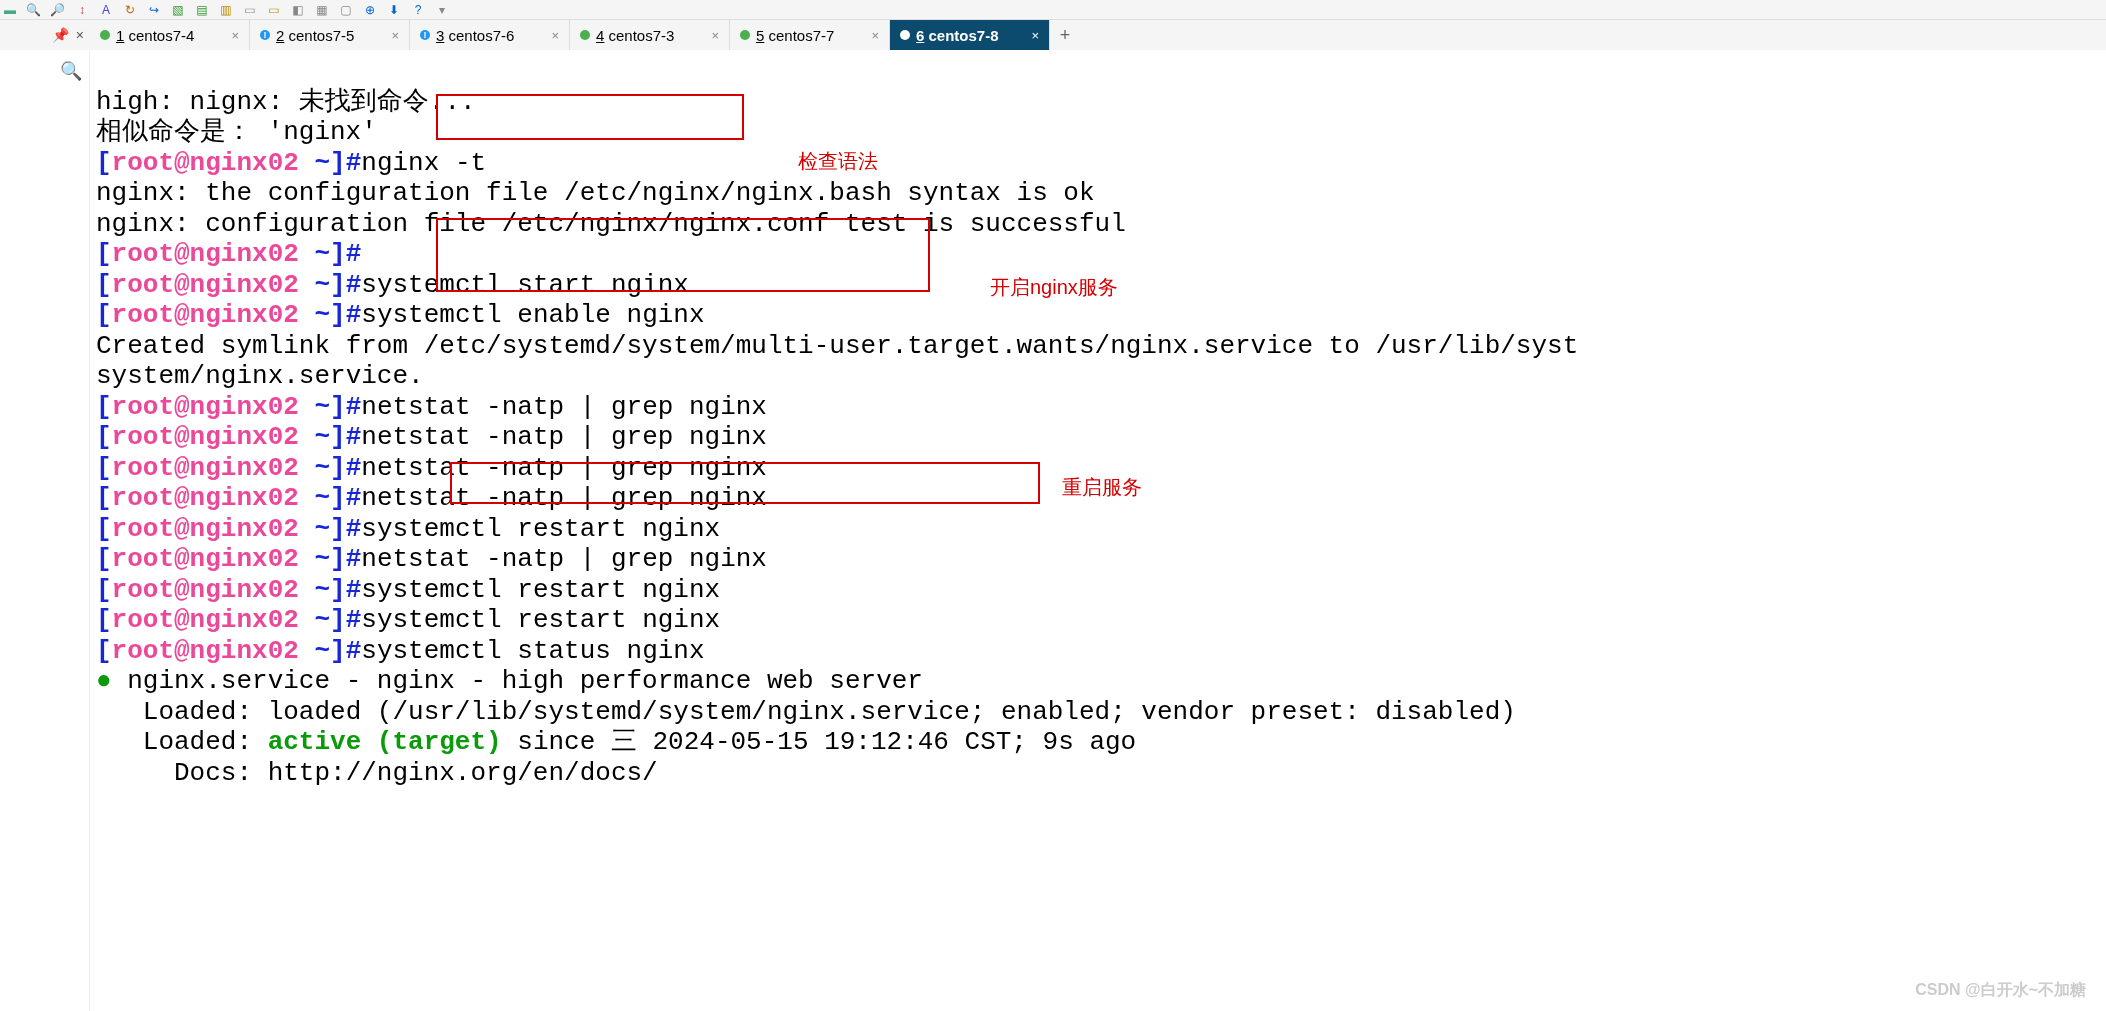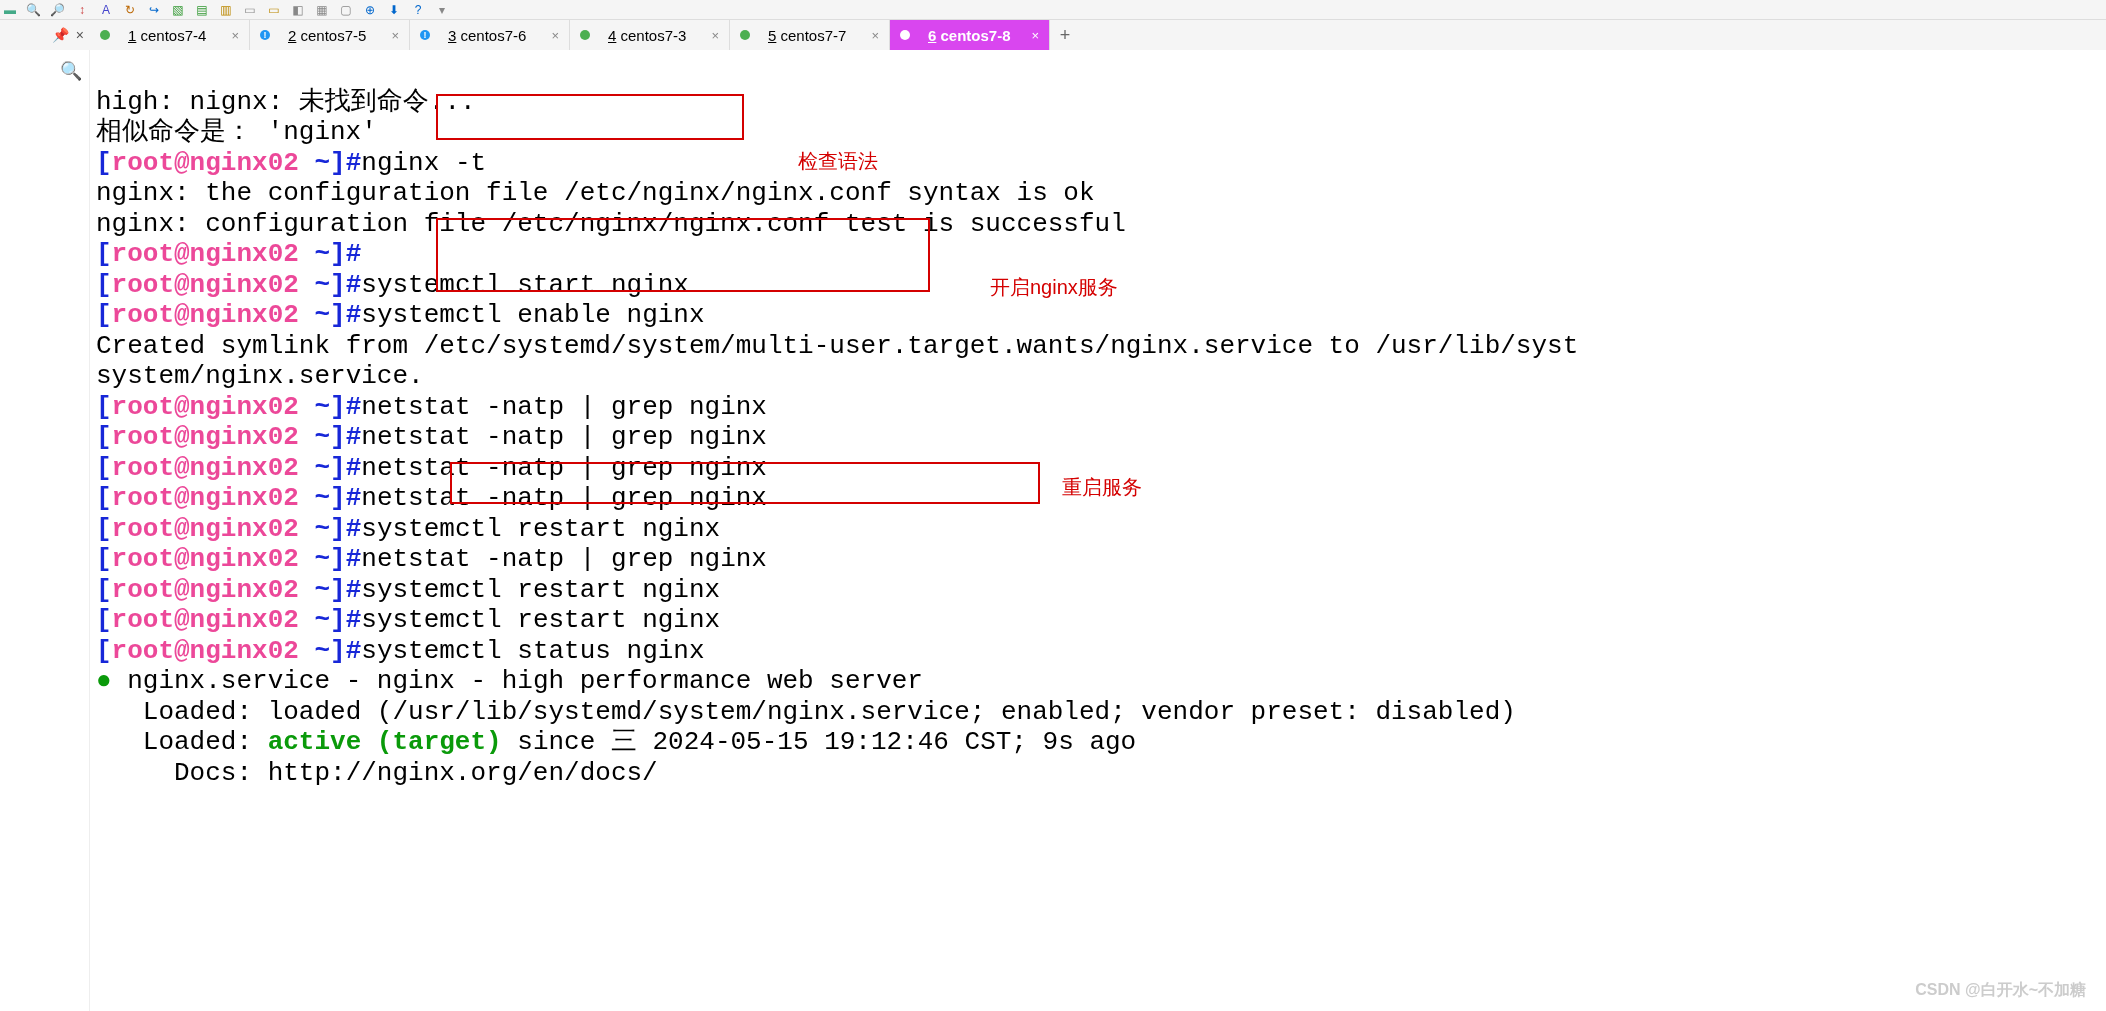--- a/index.html
+++ b/index.html
@@ -45,25 +45,25 @@
 }
 .side-controls span { cursor: pointer; }
 .tab {
   display: flex;
   align-items: center;
   padding: 0 10px;
   border-right: 1px solid #ddd;
   background: #f5f5f5;
   cursor: pointer;
   min-width: 160px;
-  gap: 18px;
+  gap: 6px;
   position: relative;
 }
 .tab.active {
-  background: #d946ef;
+  background: #0c4a6e;
   color: #fff;
 }
 .tab .dot {
   width: 10px; height: 10px;
   border-radius: 50%;
   background: #4caf50;
   flex-shrink: 0;
 }
 .tab .dot.warn {
   background: #2196f3;
@@ -219,21 +219,21 @@
 </div>
 
 <div class="content-area">
   <div class="gutter">
     <span class="mag">🔍</span>
   </div>
   <div class="terminal">
 <span>high: nignx: 未找到命令...</span>
 <span>相似命令是： 'nginx'</span>
 <span class="prompt-bracket">[</span><span class="prompt-user">root@nginx02</span> <span class="prompt-tilde">~</span><span class="prompt-bracket">]#</span><span>nginx -t</span>
-<span>nginx: the configuration file /etc/nginx/nginx.conf syntax is ok</span>
+<span>nginx: the configuration file /etc/nginx/nginx.bash syntax is ok</span>
 <span>nginx: configuration file /etc/nginx/nginx.conf test is successful</span>
 <span class="prompt-bracket">[</span><span class="prompt-user">root@nginx02</span> <span class="prompt-tilde">~</span><span class="prompt-bracket">]#</span>
 <span class="prompt-bracket">[</span><span class="prompt-user">root@nginx02</span> <span class="prompt-tilde">~</span><span class="prompt-bracket">]#</span><span>systemctl start nginx</span>
 <span class="prompt-bracket">[</span><span class="prompt-user">root@nginx02</span> <span class="prompt-tilde">~</span><span class="prompt-bracket">]#</span><span>systemctl enable nginx</span>
 <span>Created symlink from /etc/systemd/system/multi-user.target.wants/nginx.service to /usr/lib/syst</span>
 <span>system/nginx.service.</span>
 <span class="prompt-bracket">[</span><span class="prompt-user">root@nginx02</span> <span class="prompt-tilde">~</span><span class="prompt-bracket">]#</span><span>netstat -natp | grep nginx</span>
 <span class="prompt-bracket">[</span><span class="prompt-user">root@nginx02</span> <span class="prompt-tilde">~</span><span class="prompt-bracket">]#</span><span>netstat -natp | grep nginx</span>
 <span class="prompt-bracket">[</span><span class="prompt-user">root@nginx02</span> <span class="prompt-tilde">~</span><span class="prompt-bracket">]#</span><span>netstat -natp | grep nginx</span>
 <span class="prompt-bracket">[</span><span class="prompt-user">root@nginx02</span> <span class="prompt-tilde">~</span><span class="prompt-bracket">]#</span><span>netstat -natp | grep nginx</span>

